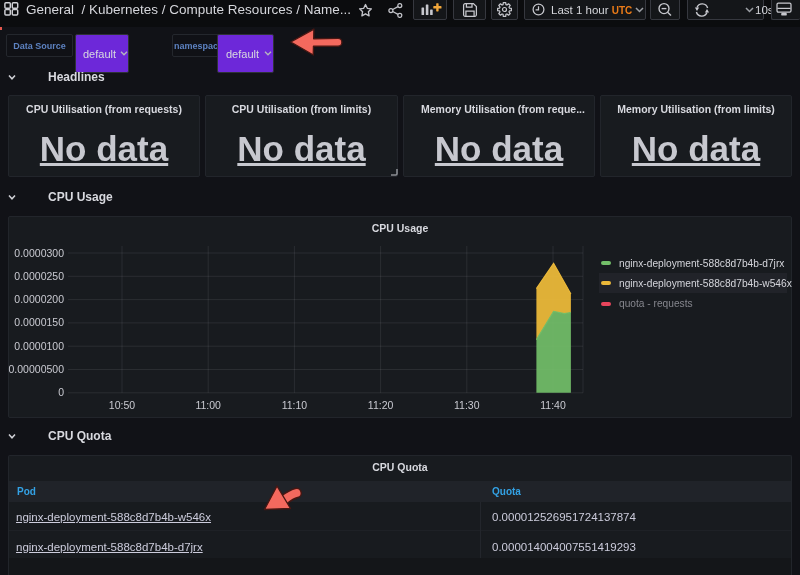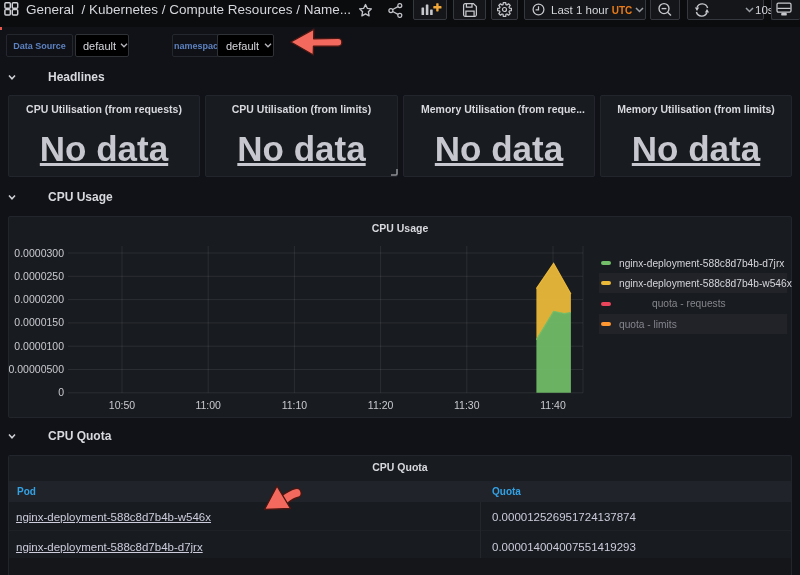--- a/index.html
+++ b/index.html
@@ -6,21 +6,21 @@
   html,body { width:800px; height:575px; overflow:hidden; }
   body { background:#111217; font-family:"Liberation Sans", sans-serif; position:relative; }
   .abs { position:absolute; }
   .navbar { left:0; top:0; width:800px; height:27px; background:#0b0c0e; }
   .navbtn { position:absolute; top:-4px; height:24px; background:#141619; border:1px solid #36383f; border-radius:2px; }
   .rowhead { color:#d8d9df; font-size:12px; font-weight:bold; line-height:13px;margin-left:30px; }
   .panel { position:absolute; background:#181b1f; border:1px solid #22252b; border-radius:2px; }
   .ptitle { position:absolute; left:0; right:0; text-align:center; color:#d8d9df; font-size:10.5px; font-weight:bold; line-height:11px; white-space:nowrap; overflow:hidden; }
   .nodata { position:absolute; left:0; right:0; text-align:center; color:#c7c8cf; font-size:35px; font-weight:bold; line-height:39px;text-decoration:underline; }
   .vlabel { position:absolute; top:34px; height:23px; background:#101116; border:1px solid #24272d; border-radius:2px; color:#5d82c1; font-size:9px; font-weight:bold; display:flex; align-items:center; justify-content:center; white-space:nowrap; }
-  .vdrop  { position:absolute; top:34px; height:23px; background:#000000; border:1px solid #2f3237; border-radius:2px; color:#d8d9df; font-size:11px; display:flex; align-items:center; padding:0 8px; white-space:nowrap; }
+  .vdrop  { position:absolute; top:34px; height:39px; background:#6d28d9; border:1px solid #2f3237; border-radius:2px; color:#d8d9df; font-size:11px; display:flex; align-items:center; padding:0 8px; white-space:nowrap; }
   .legtxt { font-size:10.2px; white-space:nowrap; }
   .navsm { color:#d5d6db; font-size:11.5px;margin-left:32px; }
 </style>
 </head>
 <body>
 
 <div class="abs navbar"></div>
 
 <svg class="abs" style="left:4px;top:2px" width="16" height="14" viewBox="0 0 16 14">
   <g fill="none" stroke="#d0d1d6" stroke-width="1.45">
@@ -216,25 +216,21 @@
   <div style="height:20px; display:flex; align-items:center; padding-left:2px;">
     <span style="width:10px;height:4px;border-radius:2px;background:#73bf69;margin-right:8px;flex:none;"></span>
     <span class="legtxt" style="color:#d4d5db;">nginx-deployment-588c8d7b4b-d7jrx</span>
   </div>
   <div style="height:20px; display:flex; align-items:center; background:#212329; padding-left:2px;">
     <span style="width:10px;height:4px;border-radius:2px;background:#eab839;margin-right:8px;flex:none;"></span>
     <span class="legtxt" style="color:#d4d5db;">nginx-deployment-588c8d7b4b-w546x</span>
   </div>
   <div style="height:21px; display:flex; align-items:center; padding-left:2px;">
     <span style="width:10px;height:4px;border-radius:2px;background:#e8455c;margin-right:8px;flex:none;"></span>
-    <span class="legtxt" style="color:#85868d;margin-left:33px;">quota - requests</span>
-  </div>
-  <div style="height:20px; display:flex; align-items:center; background:#212329; padding-left:2px;">
-    <span style="width:10px;height:4px;border-radius:2px;background:#ff9830;margin-right:8px;flex:none;"></span>
-    <span class="legtxt" style="color:#85868d;">quota - limits</span>
+    <span class="legtxt" style="color:#85868d;">quota - requests</span>
   </div>
 </div>
 
 <svg class="abs" style="left:8px;top:433px" width="8" height="7" viewBox="0 0 8 7">
   <polyline points="1,1.5 4,4.8 7,1.5" fill="none" stroke="#d0d1d6" stroke-width="1.5"></polyline>
 </svg>
 <div class="abs rowhead" style="left:18px; top:430px;">CPU Quota</div>
 
 <div class="panel" style="left:8px; top:455px; width:784px; height:120px; border-bottom:none; border-radius:2px 2px 0 0;"></div>
 <div class="ptitle" style="left:8px; width:784px; top:462px;">CPU Quota</div>

